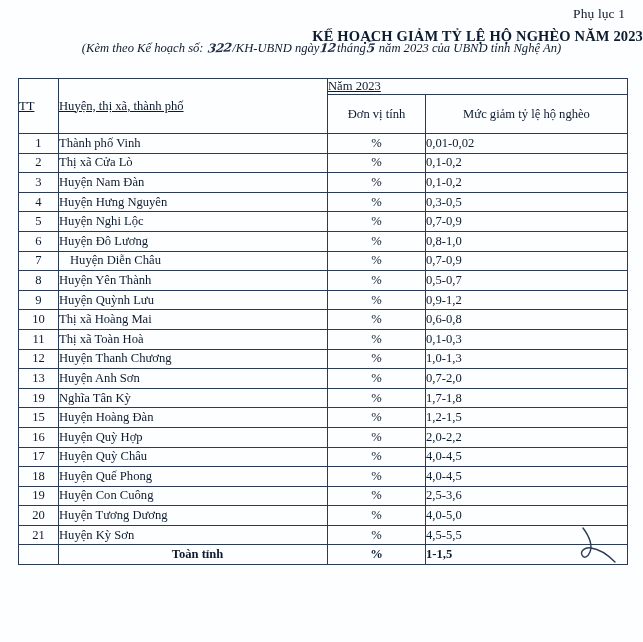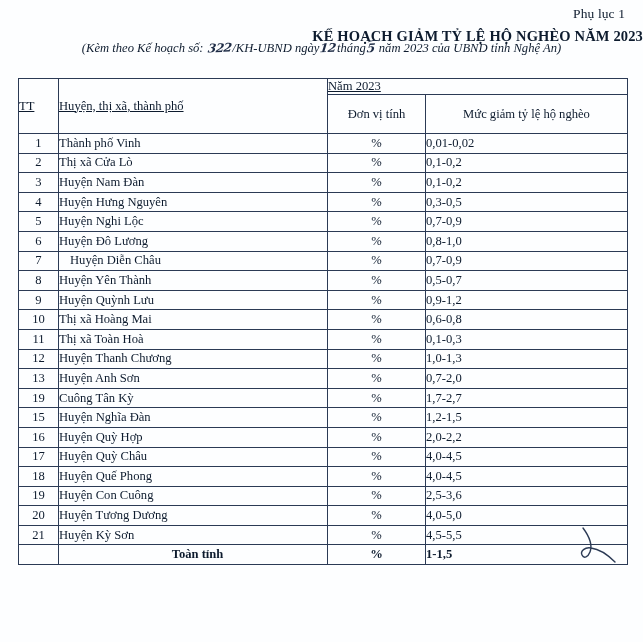--- a/index.html
+++ b/index.html
@@ -243,27 +243,27 @@
           <td class="c-rate">1,0-1,3</td>
         </tr>
         <tr>
           <td class="c-tt">13</td>
           <td class="c-name">Huyện Anh Sơn</td>
           <td class="c-unit">%</td>
           <td class="c-rate">0,7-2,0</td>
         </tr>
         <tr>
           <td class="c-tt">19</td>
-          <td class="c-name">Cuông Tân Kỳ</td>
-          <td class="c-unit">%</td>
-          <td class="c-rate">1,7-2,7</td>
+          <td class="c-name">Nghĩa Tân Kỳ</td>
+          <td class="c-unit">%</td>
+          <td class="c-rate">1,7-1,8</td>
         </tr>
         <tr>
           <td class="c-tt">15</td>
-          <td class="c-name">Huyện Nghĩa Đàn</td>
+          <td class="c-name">Huyện Hoàng Đàn</td>
           <td class="c-unit">%</td>
           <td class="c-rate">1,2-1,5</td>
         </tr>
         <tr>
           <td class="c-tt">16</td>
           <td class="c-name">Huyện Quỳ Hợp</td>
           <td class="c-unit">%</td>
           <td class="c-rate">2,0-2,2</td>
         </tr>
         <tr>

